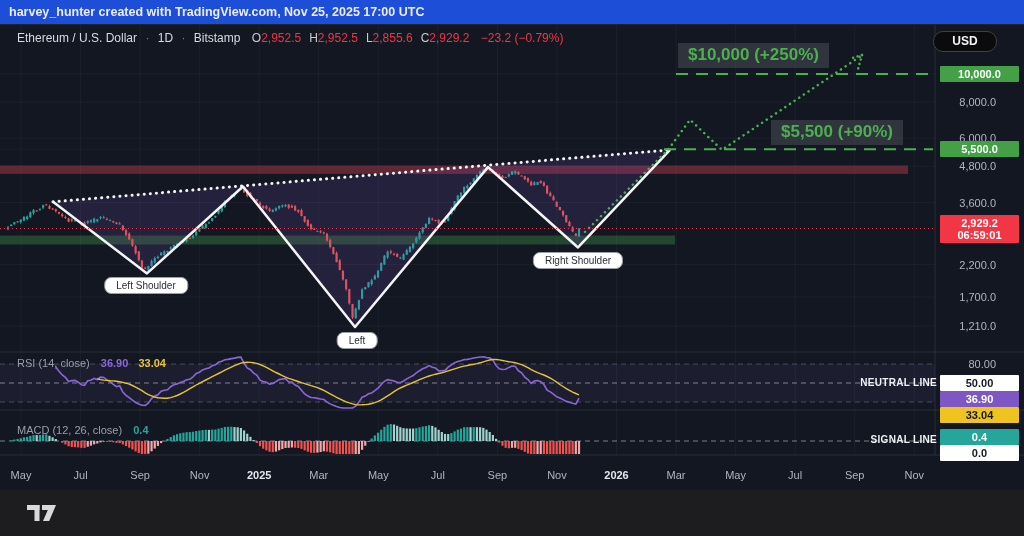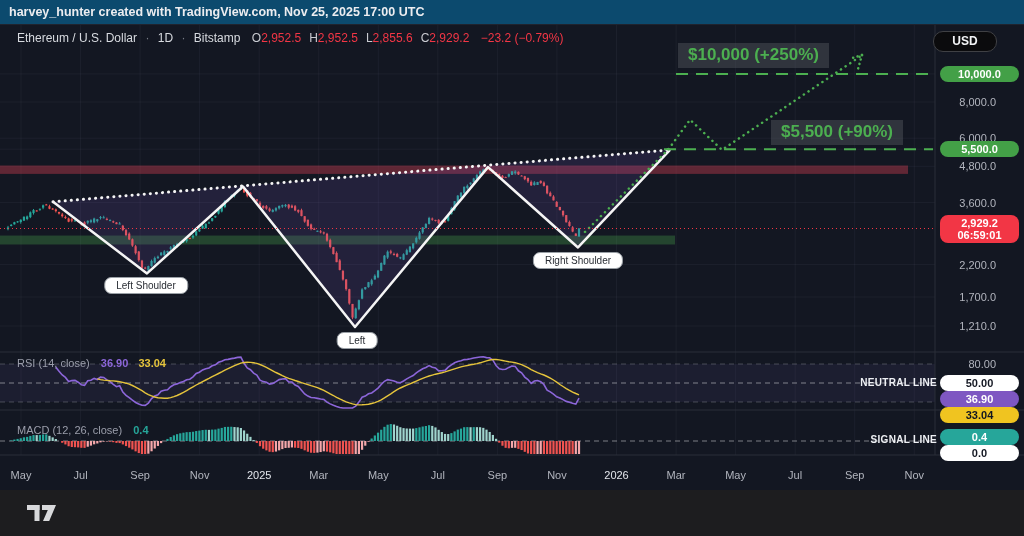--- a/index.html
+++ b/index.html
@@ -1,17 +1,17 @@
 <!DOCTYPE html>
 <html><head>
 <meta charset="utf-8">
 <style>
   html,body{margin:0;padding:0;background:#131722;width:1024px;height:536px;overflow:hidden;
     font-family:"Liberation Sans",sans-serif;}
-  .attribution{height:25px;background:#0c4a6e;color:#ededf0;font-size:12.5px;font-weight:700;
+  .attribution{height:25px;background:#1d4ed8;color:#ededf0;font-size:12.5px;font-weight:700;
     line-height:25px;padding-left:9px;border-bottom:1px solid #1f232e;box-sizing:border-box;}
   .chart{position:relative;width:1009px;height:465px;background:#131722;}
   #plot{position:absolute;left:0;top:0;display:block;}
   .legend-main{position:absolute;left:17px;top:6px;font-size:12px;color:#d8dbe0;white-space:nowrap;}
   .legend-main .sep{color:#787b86;margin:0 5px;}
   .ohlc-key{color:#c9cbd1;margin-left:8px;}
   .ohlc-val{color:#f23645;}
   .ohlc-chg{color:#f23645;margin-left:8px;}
   .legend-ind{position:absolute;left:17px;font-size:11px;color:#9b9eab;white-space:nowrap;}
   .legend-ind .v1{margin-left:8px;font-weight:700;}
@@ -21,29 +21,29 @@
     font-family:"Liberation Sans",sans-serif;text-align:center;line-height:19px;padding:0;cursor:pointer;}
   .target-label{position:absolute;font-size:17px;font-weight:700;color:#4caf50;
     background:rgba(88,94,101,0.42);padding:2px 10px 3px;border-radius:0;white-space:nowrap;}
   .t10k{left:678px;top:18px;}
   .t55{left:771px;top:95px;}
   .plabel{position:absolute;transform:translateX(-50%);background:#ffffff;color:#2a2e35;
     font-size:10px;padding:2px 11px;border-radius:7px;border:1px solid #9aa0a6;white-space:nowrap;}
   .line-label{position:absolute;font-size:10px;font-weight:700;color:#eef0f4;letter-spacing:.3px;white-space:nowrap;}
   .price-tick{position:absolute;right:13px;font-size:11px;color:#b2b5be;transform:translateY(-50%);white-space:nowrap;}
   .badge{position:absolute;left:940px;width:79px;box-sizing:border-box;text-align:center;font-size:11px;
-    font-weight:700;border-radius:8px;transform:translateY(-50%);padding:2px 0;line-height:12px;}
+    font-weight:700;border-radius:1px;transform:translateY(-50%);padding:2px 0;line-height:12px;}
   .badge.green{background:#43a047;color:#fff;}
   .badge.red{background:#f23645;color:#fff;}
   .badge.white{background:#fff;color:#131722;}
   .badge.purple{background:#7e57c2;color:#fff;}
   .badge.yellow{background:#f0c420;color:#131722;}
   .badge.teal{background:#26a69a;color:#fff;}
   .time-tick{position:absolute;top:444px;transform:translateX(-50%);font-size:11px;color:#b2b5be;white-space:nowrap;}
-  .time-tick.year{color:#e3e6ec;font-weight:400;}
+  .time-tick.year{color:#e3e6ec;font-weight:700;}
   .footer{height:46px;background:#1d1d1f;display:flex;align-items:center;padding-left:27px;gap:9px;}
   .logo-text{font-size:21px;font-weight:700;color:#d8d9db;letter-spacing:.2px;}
 </style>
 </head>
 <body>
 
 <div class="attribution">harvey_hunter created with TradingView.com, Nov 25, 2025 17:00 UTC</div>
 
 <div class="chart">
   <svg id="plot" width="1024" height="465">

